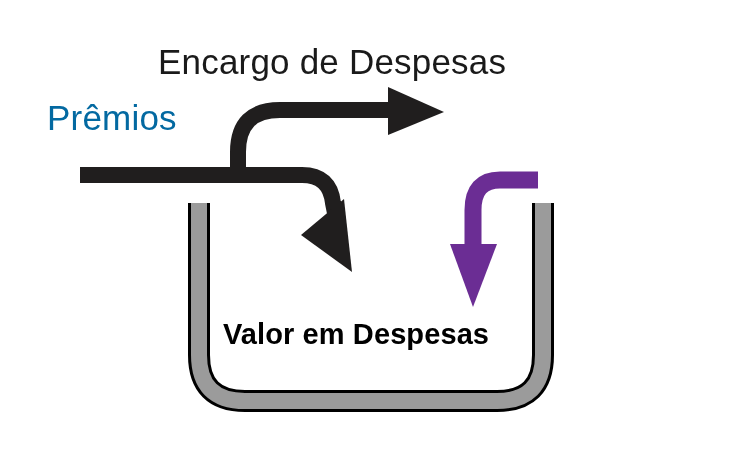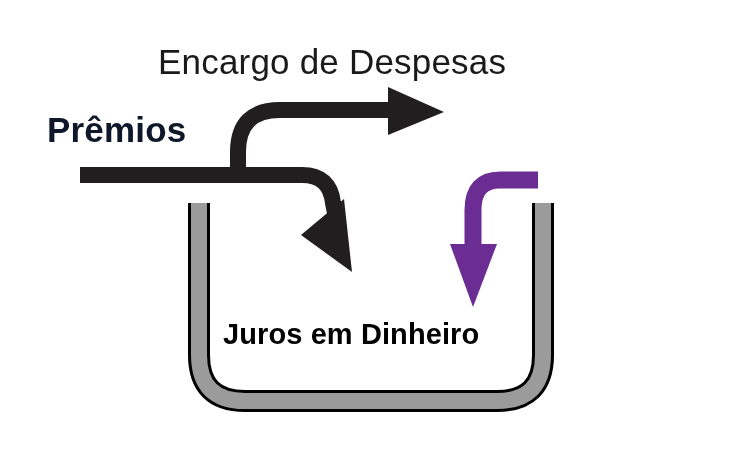--- a/index.html
+++ b/index.html
@@ -35,24 +35,23 @@
     top: 44px;
     font-size: 35px;
     font-weight: 300;
     letter-spacing: 0.2px;
     color: #1a1a1a;
   }
   #label-premios {
     left: 47px;
     top: 100px;
     font-size: 35px;
-    font-weight: 700;
+    font-weight: 400;
     letter-spacing: 0.2px;
-    color: #0f172a;
-    margin-top: 12px;
+    color: #0369a1;
   }
   #label-juros {
     left: 524px;
     top: 113px;
     font-size: 33px;
     font-weight: 300;
     letter-spacing: 0.2px;
     color: #f08a12;
   }
   #label-valor {
@@ -113,15 +112,15 @@
                L 473 245" fill="none" stroke="#6b2d94" stroke-width="17" stroke-linecap="butt"></path>
       <polygon points="450,244 497,244 473,307" fill="#6b2d94"></polygon>
     </g>
   </svg>
 
   <div class="label" id="label-encargo">Encargo de Despesas</div>
 
   <div class="label" id="label-premios">Prêmios</div>
 
 
-  <div class="label" id="label-valor">Juros em Dinheiro</div>
+  <div class="label" id="label-valor">Valor em Despesas</div>
 
 </div>
 
 </body></html>

